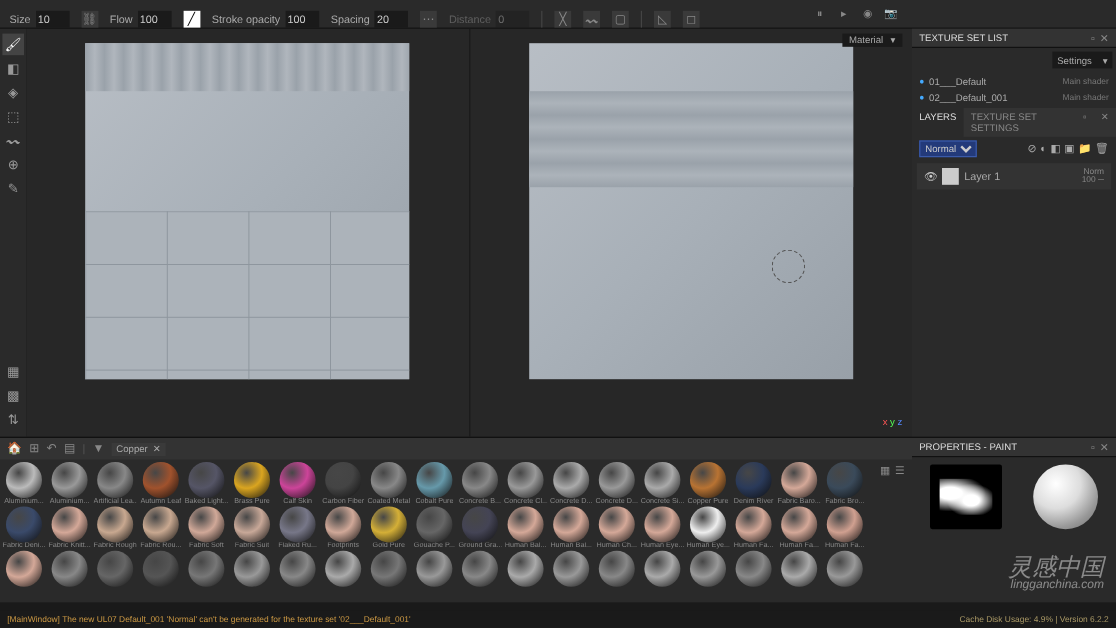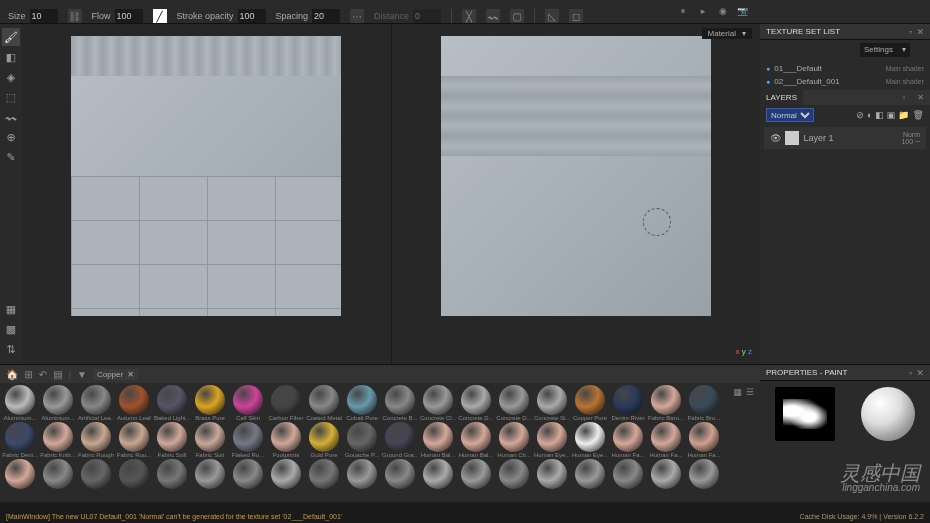--- a/index.html
+++ b/index.html
@@ -30,21 +30,21 @@
 .texture-preview.left::after { content:''; position:absolute; bottom:0;left:0;right:0;height:140px; background: #acb3ba; background-image: linear-gradient(#8e969e 1px,transparent 1px), linear-gradient(90deg,#8e969e 1px,transparent 1px); background-size: 68px 44px; }
 .texture-preview.right::before { content:''; position:absolute; top:40px;left:0;right:0;height:80px; background: repeating-linear-gradient(#9aa2aa 0,#acb3ba 10px,#9aa2aa 20px); }
 .axis-gizmo { position: absolute; right: 8px; bottom: 8px; font-size: 8px; color: #f55; margin-left: 40px; }
 .axis-gizmo .y { color: #5f5; } .axis-gizmo .z { color: #58f; }
 .brush-circle { position:absolute; width:28px; height:28px; border:1px dashed #555; border-radius:50%; right:40px; top:172px;}
 
 
 .right-panel { position: absolute; right: 0; top: 24px; width: 170px; height: 340px; background: #2a2a2a; display: flex; flex-direction: column; font-size: 9px; }
 .panel-head { background: #333; padding: 3px 6px; display: flex; align-items: center; justify-content: space-between; border-bottom: 1px solid #111; font-size:8px; color:#ddd; height:16px;}
 .panel-head .icos { display: flex; gap: 4px; font-size:9px; color:#888;}
-.mat-select { background:#1a1a1a; margin:3px 20px; padding:2px 4px; display:flex; justify-content:space-between; font-size:8px; height:14px;}
+.mat-select { background:#1a1a1a; margin:3px 3px; padding:2px 4px; display:flex; justify-content:space-between; align-items:center; font-size:8px; height:14px;}
 .tex-list { padding: 2px 0; }
 .tex-item { display: flex; align-items: center; padding: 2px 6px; font-size: 8px; justify-content:space-between;}
 .tex-item .left-grp { display:flex; align-items:center; gap:4px;justify-content:flex-end;}
 .tex-item .dot { color: #4af; font-size:7px;}
 .tex-item .shader { color:#777; font-size:7px;}
 .tabs-row { display: flex; background:#333; }
 .tabs-row .tab { padding: 3px 6px; font-size: 8px; cursor:pointer; color:#888;}
 .tabs-row .tab.active { background: #2a2a2a; color:#ddd; }
 .layer-toolbar { display:flex; gap:3px; padding:3px 6px; align-items:center; justify-content:space-between;}
 .layer-toolbar select { background:#233a7a; border:1px solid #3a5aaa; color:#ccc; font-size:8px; height:14px; width:48px;}
@@ -193,20 +193,21 @@
     <div class="tex-item">
       <div class="left-grp">
           <span class="dot">●</span>
           <span>02___Default_001</span>
         </div>
       <span class="shader">Main shader</span>
     </div>
   </div>
   <div class="tabs-row">
     <div class="tab active">LAYERS</div>
+    <div class="tab">TEXTURE SET SETTINGS</div>
     <div style="flex:1"></div>
     <div class="tab">▫</div>
     <div class="tab">✕</div>
   </div>
   <div class="layer-toolbar">
     <select><option>Normal</option></select>
     <div class="icos">
       <span>⊘</span>
       <span>◐</span>
       <span>◧</span>

